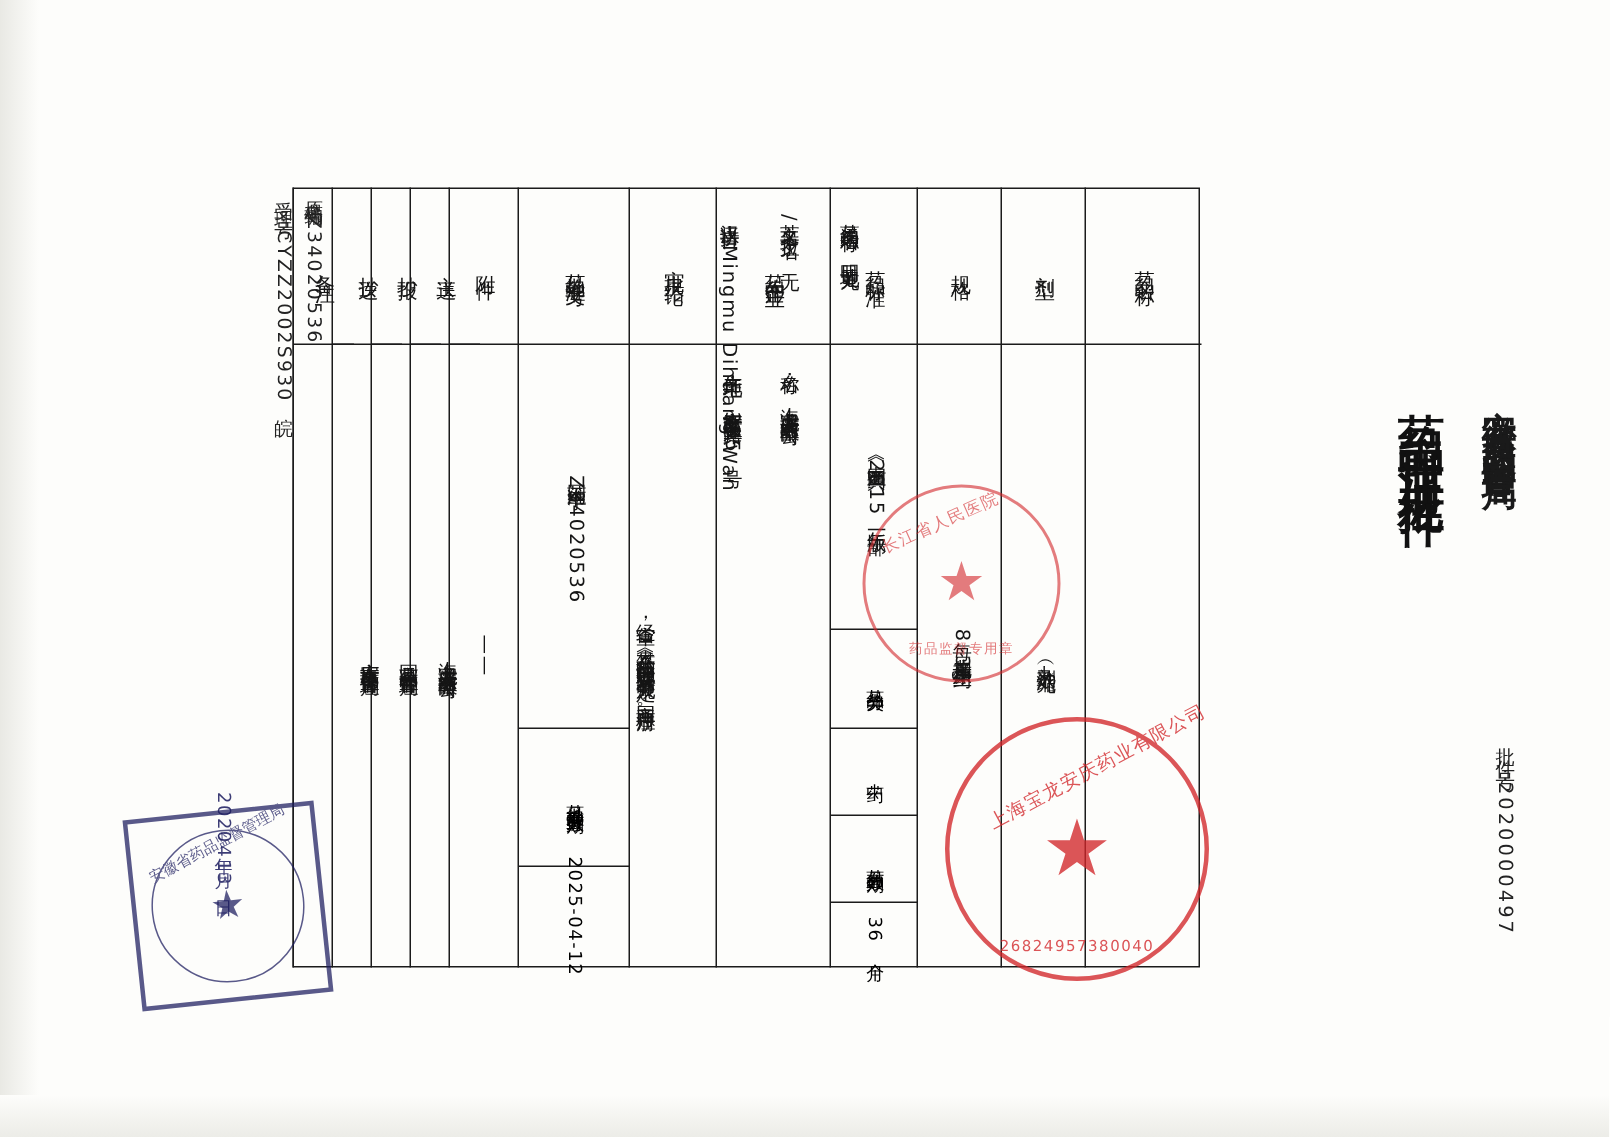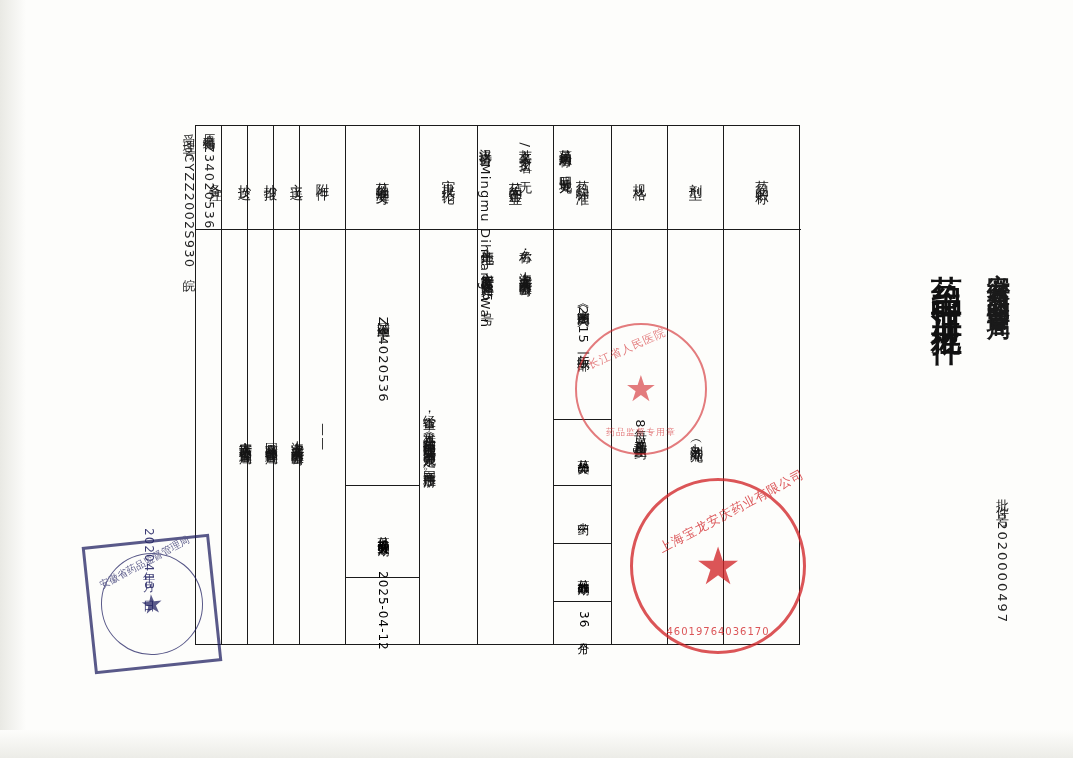--- a/index.html
+++ b/index.html
@@ -391,21 +391,21 @@
       <div class="divider-h" style="left:0; top:104px; width:40px;"></div>
       <div class="cell" style="left:0; top:104px; width:40px; height:416px;">
         <span class="vmix val"></span>
       </div>
     </div>
   </div>
 
   <div class="stamp" id="stamp-company">
     <div class="star">★</div>
     <div class="stamp-curve" style="left:18px; top:22px; transform:rotate(-28deg);">上海宝龙安庆药业有限公司</div>
-    <div class="stamp-bottom">46019764036170</div>
+    <div class="stamp-bottom">26824957380040</div>
   </div>
 
   <div class="stamp" id="stamp-shanghai">
     <div class="star">★</div>
     <div class="stamp-curve" style="left:8px; top:16px; transform:rotate(-24deg); font-size:11px;">长江省人民医院</div>
     <div class="stamp-bottom" style="font-size:9px;">药品监督专用章</div>
   </div>
 
   <div id="stamp-square">
     <div class="inner"></div>

